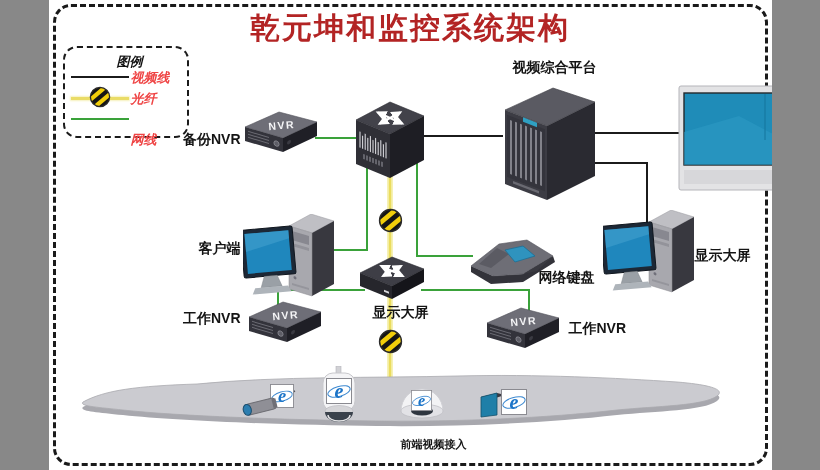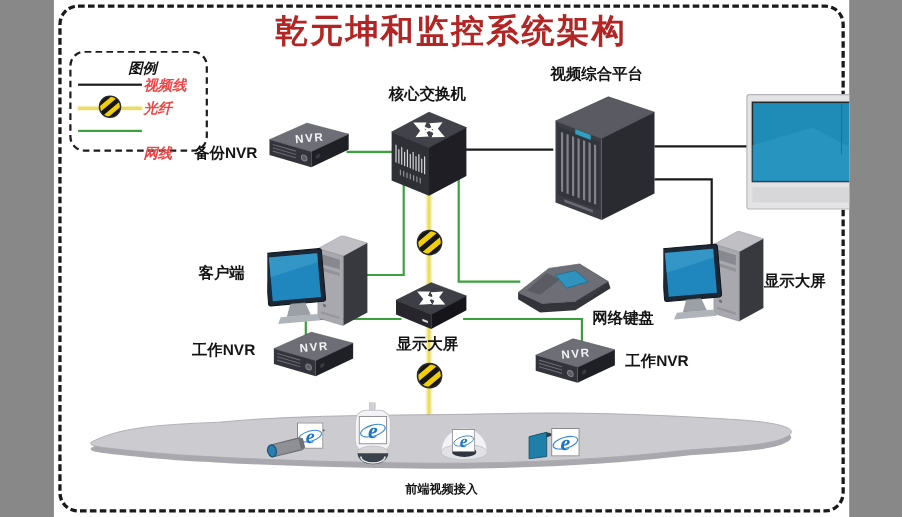--- a/index.html
+++ b/index.html
@@ -14,22 +14,22 @@
   }
   .title {
     position:absolute; top:8px; left:0; right:0; text-align:center;
     font-family:"Liberation Serif","DejaVu Serif",serif;
     font-size:30px; font-weight:bold; color:#B32424; letter-spacing:2px;
   }
   .lbl {
     position:absolute; font-weight:bold; font-size:14px; color:#141414;
     white-space:nowrap;
   }
-  .lbl.center { text-align:center; }
-  .lbl.right  { text-align:left; }
+  .lbl.center { text-align:right; }
+  .lbl.right  { text-align:right; }
   .legend {
     position:absolute; left:14px; top:46px; width:122px; height:88px;
     border:2px dashed #1b1b1b; border-radius:14px; background:#fff;
   }
   .legend-title {
     position:absolute; left:12px; top:5px;
     font-family:"Liberation Serif","DejaVu Serif",serif;
     font-style:italic; font-weight:bold; font-size:13px; color:#111;margin-left:40px;
   }
   .lg-line { position:absolute; left:6px; width:58px; }
@@ -293,23 +293,22 @@
       <use href="#sym-cam-ptz"></use>
     </svg>
   <svg class="dev" style="left:348px; top:381px;" width="50" height="40">
       <use href="#sym-cam-dome"></use>
     </svg>
   <svg class="dev" style="left:430px; top:383px;" width="52" height="38">
       <use href="#sym-cam-box"></use>
     </svg>
 
   <div class="lbl right" style="left:128px; top:131px; width:64px;">备份NVR</div>
-  <div class="lbl center" style="left:295px; top:77px;  width:90px;">核心交换机</div>
   <div class="lbl center" style="left:440px; top:59px;  width:108px;">视频综合平台</div>
   <div class="lbl right" style="left:132px; top:240px; width:60px;font-family:Liberation Serif, serif;">客户端</div>
-  <div class="lbl" style="left:490px; top:281px;">网络键盘</div>
+  <div class="lbl" style="left:490px; top:269px;">网络键盘</div>
   <div class="lbl" style="left:646px; top:247px;">显示大屏</div>
   <div class="lbl right" style="left:126px; top:310px; width:66px;">工作NVR</div>
   <div class="lbl center" style="left:300px; top:304px; width:80px;">显示大屏</div>
   <div class="lbl" style="left:520px; top:320px;">工作NVR</div>
   <div class="lbl center" style="left:288px; top:437px; width:130px; font-size:11px;">前端视频接入</div>
 
 </div>
 
 </body></html>

